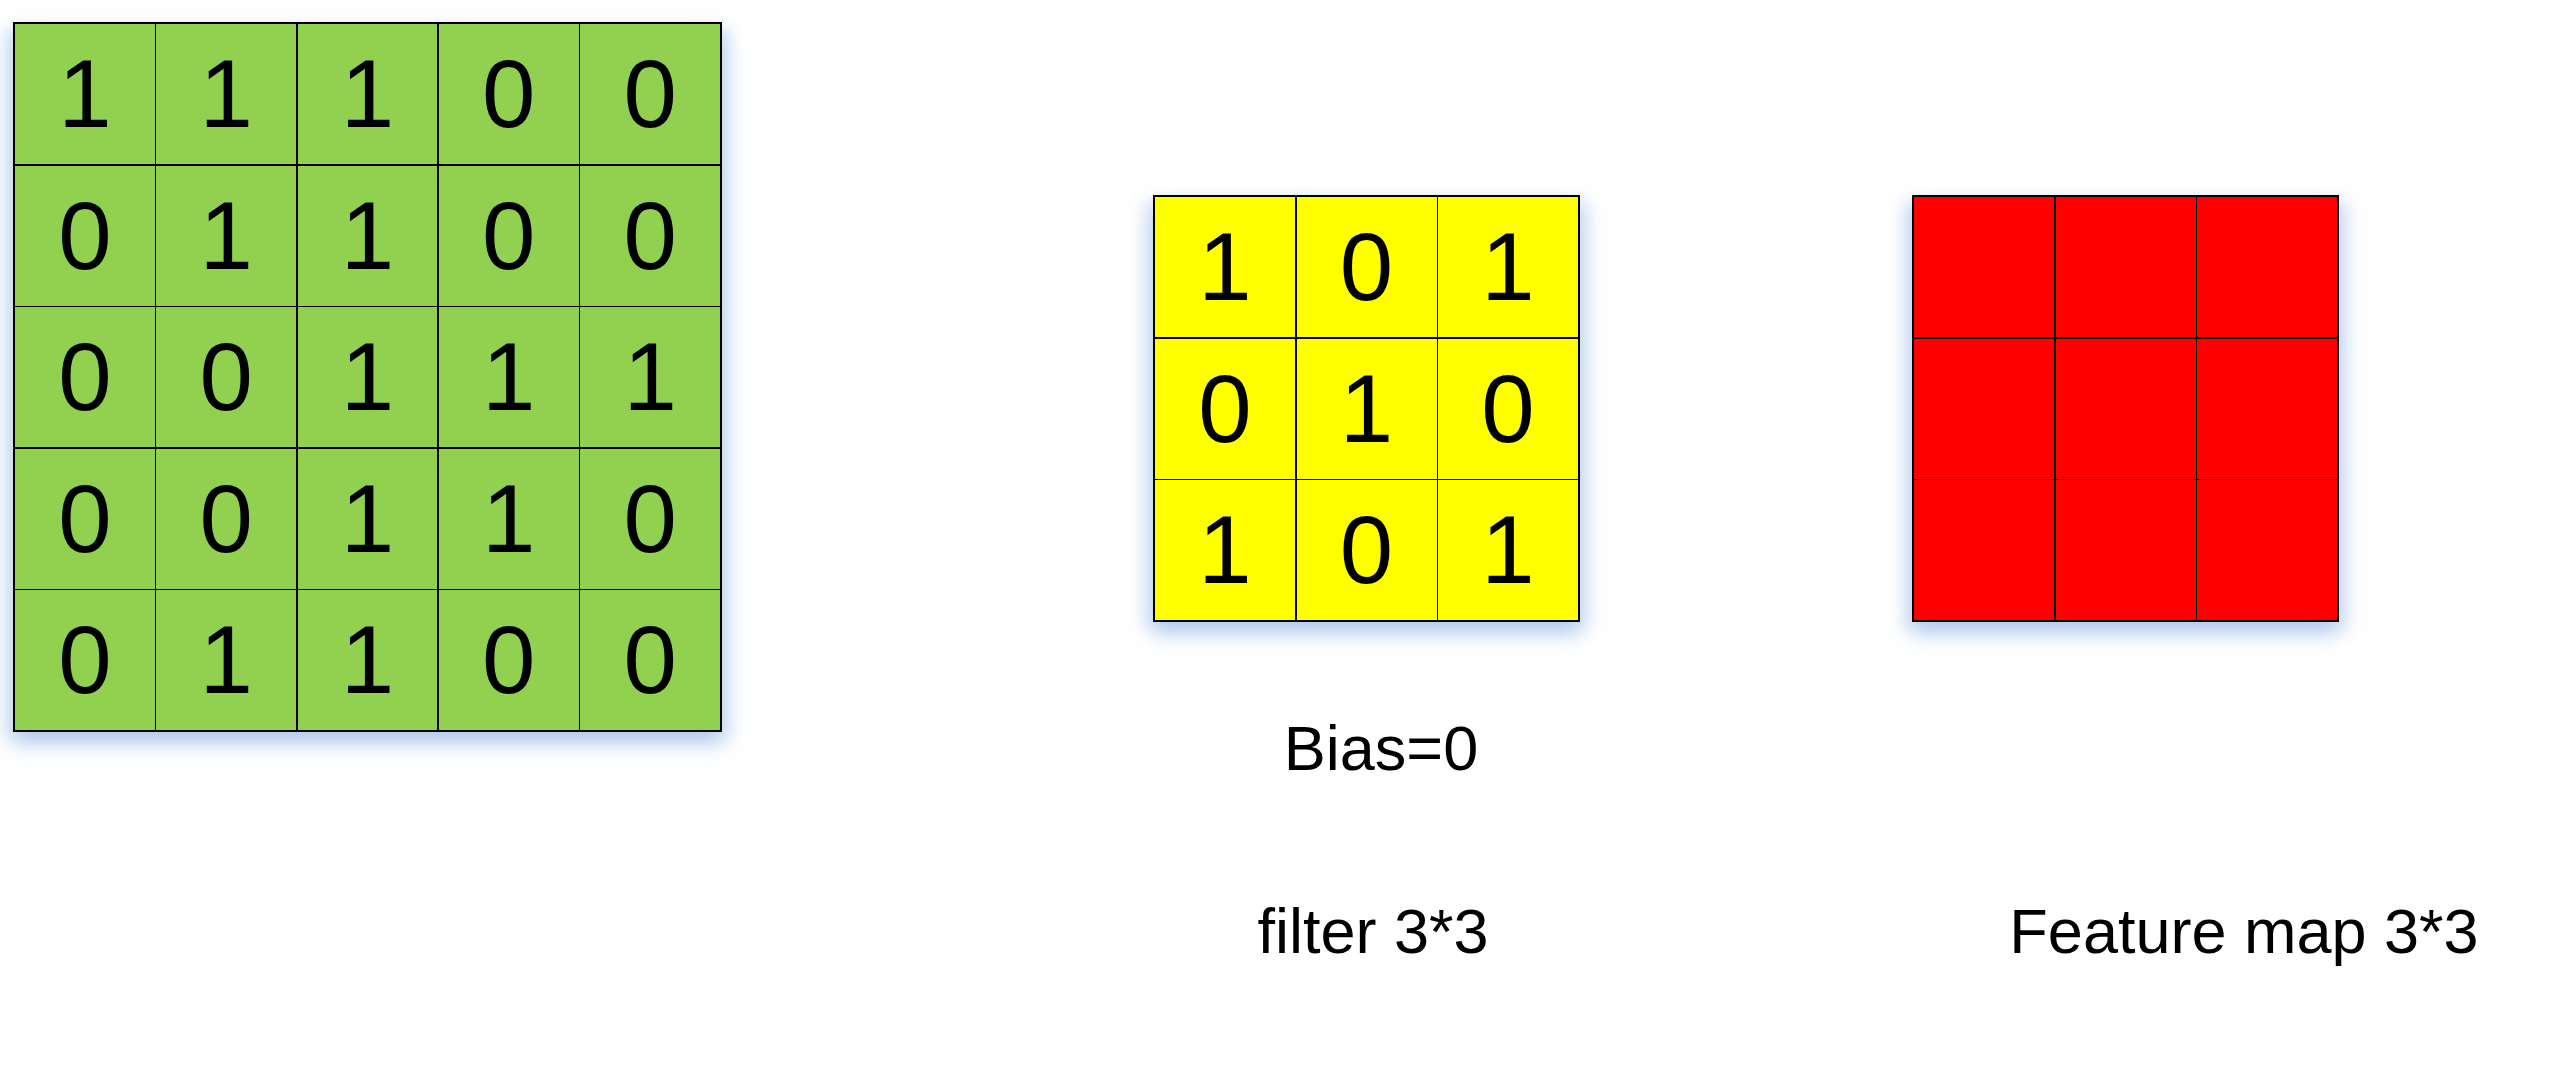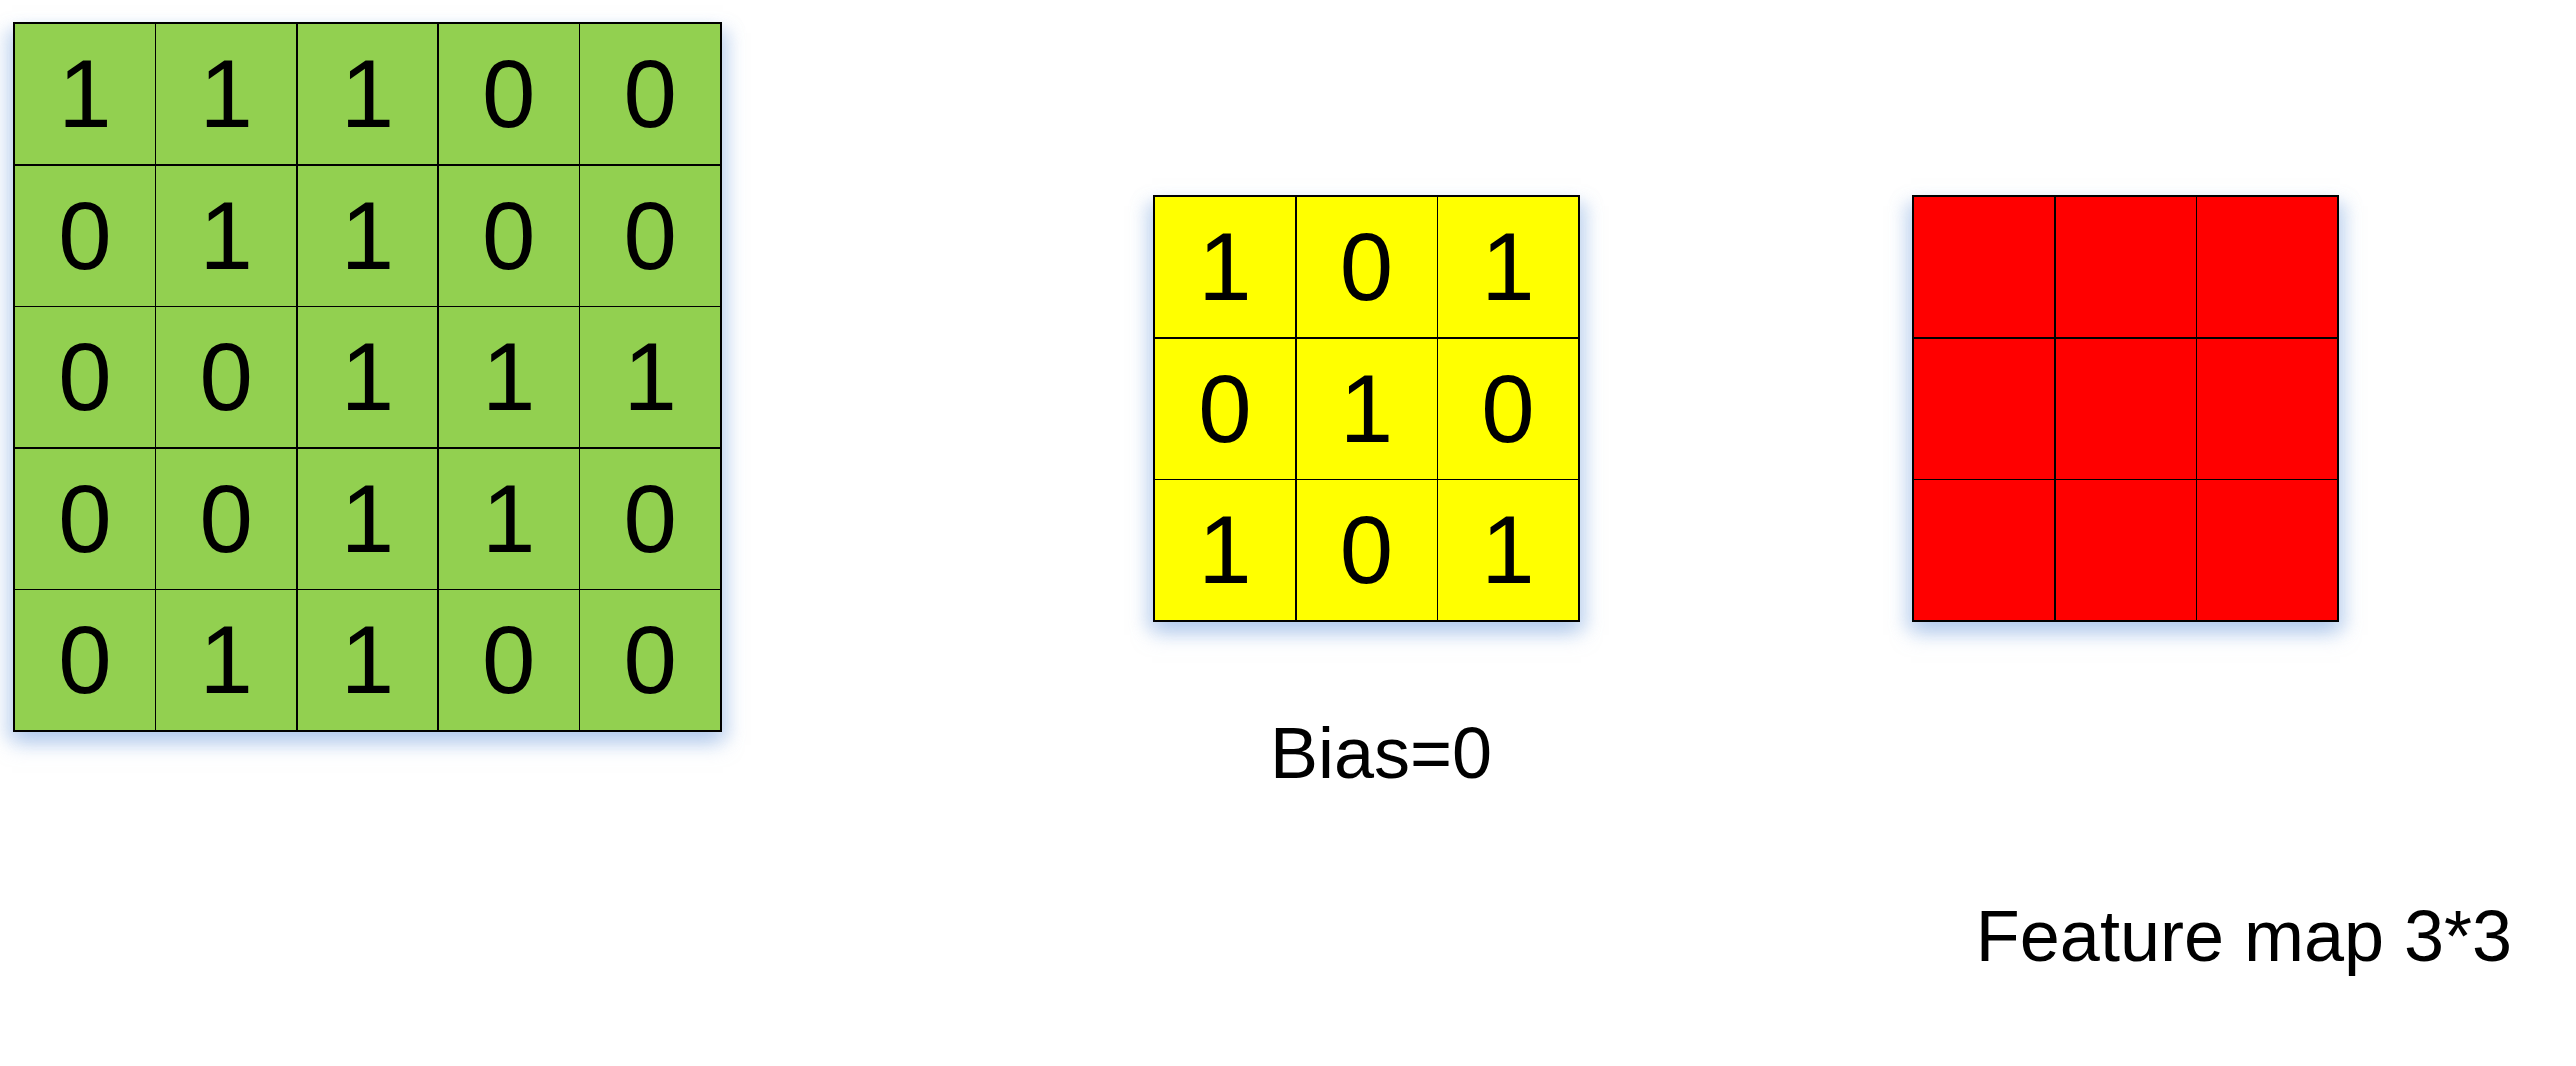--- a/index.html
+++ b/index.html
@@ -35,21 +35,21 @@
     align-items: center;
     justify-content: center;
     font-size: 96px;
     line-height: 1;
     color: var(--text, #000);
   }
   .caption {
     position: absolute;
     transform: translateX(-50%);
     white-space: nowrap;
-    font-size: 72px;
+    font-size: 63px;
     line-height: 1;
     color: var(--text, #000);
   }
 </style>
 </head>
 <body>
 
 <div class="stage">
 
   <div class="grid" style="left: 13px; top: 22px; width: 709px; height: 710px; grid-template-columns: repeat(5, 1fr); grid-template-rows: repeat(5, 1fr);">
@@ -100,17 +100,18 @@
       <div class="cell" style="background: rgb(255, 0, 0);"></div>
       <div class="cell" style="background: rgb(255, 0, 0);"></div>
       <div class="cell" style="background: rgb(255, 0, 0);"></div>
       <div class="cell" style="background: rgb(255, 0, 0);"></div>
       <div class="cell" style="background: rgb(255, 0, 0);"></div>
     </div>
 
   <div class="caption" style="left:1381px; top:717px;">Bias=0</div>
 
 
+  <div class="caption" style="left:1373px; top:900px;">filter 3*3</div>
 
   <div class="caption" style="left:2244px; top:900px;">Feature map 3*3</div>
 
 </div>
 
 
 </body></html>

